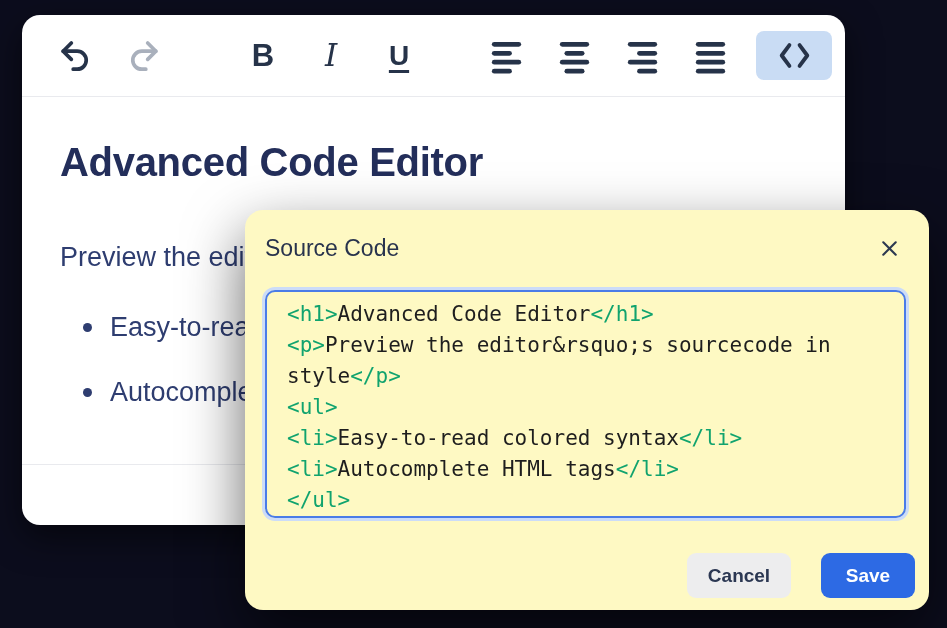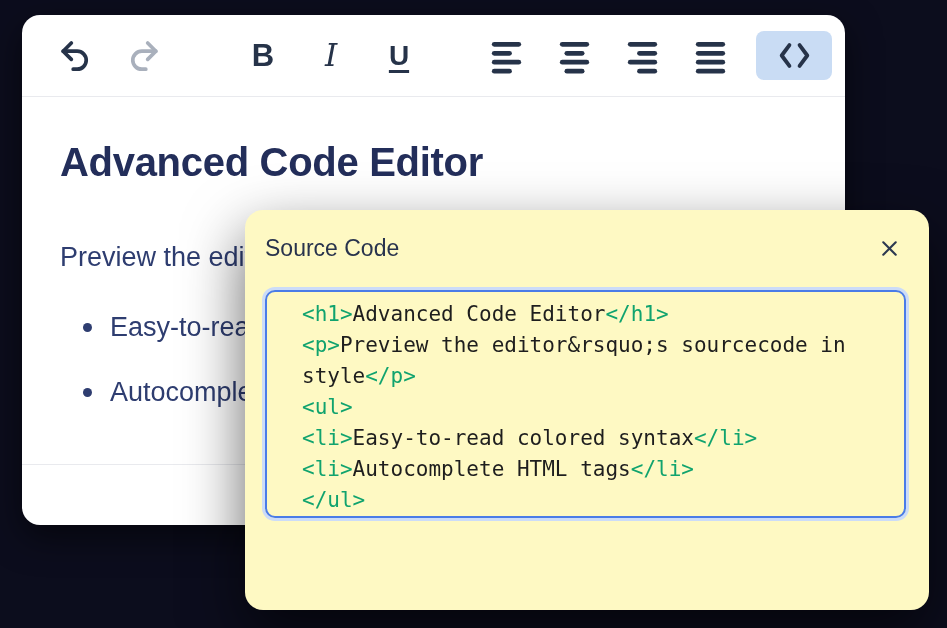--- a/index.html
+++ b/index.html
@@ -72,21 +72,21 @@
   .close-btn{
     width:36px;height:36px;display:flex;align-items:center;justify-content:center;
     background:none;border:none;padding:0;color:#2c3850;cursor:pointer;
   }
   .close-btn svg{width:23px;height:23px;display:block;}
 
   .code-area{
     position:absolute;left:20px;top:80px;width:641px;height:228px;
     box-sizing:border-box;border:2px solid #4a7ce8;border-radius:10px;
     box-shadow:0 0 0 3px #ccdcf8;
-    padding:7px 18px 0 35px;
+    padding:7px 18px 0 20px;
     font-family:"DejaVu Sans Mono",monospace;
     font-size:21px;line-height:31px;color:#1e1e1e;
     white-space:pre-wrap;overflow-wrap:break-word;overflow:hidden;
     cursor:text;
   }
   .tok-tag{color:#10a36e;}
   .tok-text{color:#1e1e1e;}
 
   .modal-footer{
     position:absolute;right:14px;top:343px;display:flex;gap:30px;
@@ -193,13 +193,17 @@
     <div class="modal-title" data-name="dialog-title">Source Code</div>
     <button class="close-btn" data-name="close-button">
       <span data-name="x-icon">
         <svg viewBox="0 0 24 24" fill="none" stroke="currentColor" stroke-width="2.2" stroke-linecap="round">
             <path d="M5.5 5.5l13 13M18.5 5.5l-13 13"></path>
           </svg>
       </span>
     </button>
   </div>
   <div class="code-area" id="code-area" data-name="source-code-textarea"><div data-name="code-line"><span class="tok-tag" data-name="code-tag-token">&lt;h1&gt;</span><span class="tok-text" data-name="code-text-token">Advanced Code Editor</span><span class="tok-tag" data-name="code-tag-token">&lt;/h1&gt;</span></div><div data-name="code-line"><span class="tok-tag" data-name="code-tag-token">&lt;p&gt;</span><span class="tok-text" data-name="code-text-token">Preview the editor&amp;rsquo;s sourcecode in style</span><span class="tok-tag" data-name="code-tag-token">&lt;/p&gt;</span></div><div data-name="code-line"><span class="tok-tag" data-name="code-tag-token">&lt;ul&gt;</span></div><div data-name="code-line"><span class="tok-tag" data-name="code-tag-token">&lt;li&gt;</span><span class="tok-text" data-name="code-text-token">Easy-to-read colored syntax</span><span class="tok-tag" data-name="code-tag-token">&lt;/li&gt;</span></div><div data-name="code-line"><span class="tok-tag" data-name="code-tag-token">&lt;li&gt;</span><span class="tok-text" data-name="code-text-token">Autocomplete HTML tags</span><span class="tok-tag" data-name="code-tag-token">&lt;/li&gt;</span></div><div data-name="code-line"><span class="tok-tag" data-name="code-tag-token">&lt;/ul&gt;</span></div></div>
+  <div class="modal-footer" data-name="dialog-footer">
+    <button class="btn btn-cancel" data-name="cancel-button">Cancel</button>
+    <button class="btn btn-save" data-name="save-button">Save</button>
+  </div>
 </div>
 
 </body></html>

